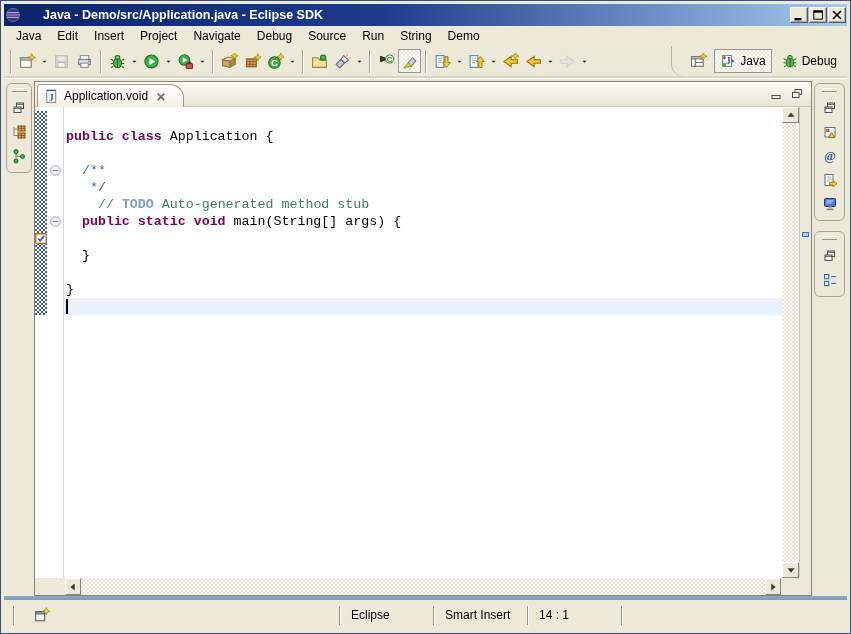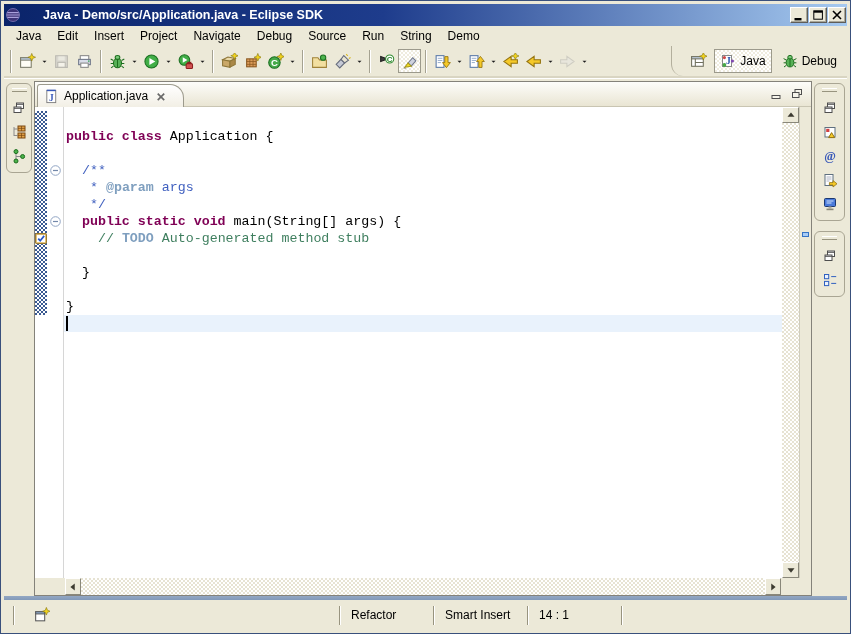--- a/index.html
+++ b/index.html
@@ -396,21 +396,21 @@
     <div class="editor-area">
       <div class="tab-header">
         <div class="tab">
           <span id="tab-file-icon">
               <svg width="15" height="15" viewBox="0 0 16 16">
                 <rect x="3" y="1.5" width="9.5" height="13" fill="#fff" stroke="#7e7e7e"></rect>
                 <path d="M3,1.5 h9.5" stroke="#3858b8" stroke-width="1.6"></path>
                 <text x="7.8" y="12.4" font-size="10" font-weight="bold" fill="#3858b8" text-anchor="middle" font-family="Liberation Serif,serif">J</text>
               </svg>
             </span>
-          <span>Application.java</span>
+          <span>Application.void</span>
           <span class="tab-close" id="tab-close">
               <svg width="13" height="13" viewBox="0 0 14 14">
                 <path d="M4,4 L11,11 M11,4 L4,11" stroke="#6a6a6a" stroke-width="1.8"></path>
               </svg>
             </span>
         </div>
         <div class="tab-hdr-btns">
           <span class="hdr-mini-btn" id="ed-min">
               <svg width="14" height="14" viewBox="0 0 14 14">
                 <rect x="3" y="9.5" width="8" height="3" fill="#f6f4ea" stroke="#4e4e4e"></rect>
@@ -448,24 +448,23 @@
                 <circle cx="5.5" cy="5.5" r="4.8" fill="#fff" stroke="#91a5c4"></circle>
                 <path d="M3,5.5 h5" stroke="#7388aa" stroke-width="1.2"></path>
               </svg>
             </span>
           </div>
         <div class="code" id="code-area">
             <div class="code-line"></div>
             <div class="code-line"><span style="color: rgb(127, 0, 85); font-weight: bold;">public class </span><span style="color: rgb(0, 0, 0);">Application {</span></div>
             <div class="code-line"></div>
             <div class="code-line"><span style="color: rgb(0, 0, 0);">	</span><span style="color: rgb(63, 95, 191);">/**</span></div>
-            <div class="code-line"><span style="color: rgb(0, 0, 0);">	</span><span style="color: rgb(63, 95, 191);"> * </span><span style="color: rgb(127, 159, 191); font-weight: bold;">@param</span><span style="color: rgb(63, 95, 191);"> args</span></div>
             <div class="code-line"><span style="color: rgb(0, 0, 0);">	</span><span style="color: rgb(63, 95, 191);"> */</span></div>
+            <div class="code-line"><span style="color: rgb(0, 0, 0);">		</span><span style="color: rgb(63, 127, 95);">// </span><span style="color: rgb(127, 159, 191); font-weight: bold;">TODO</span><span style="color: rgb(63, 127, 95);"> Auto-generated method stub</span></div>
             <div class="code-line"><span style="color: rgb(0, 0, 0);">	</span><span style="color: rgb(127, 0, 85); font-weight: bold;">public static void </span><span style="color: rgb(0, 0, 0);">main(String[] args) {</span></div>
-            <div class="code-line"><span style="color: rgb(0, 0, 0);">		</span><span style="color: rgb(63, 127, 95);">// </span><span style="color: rgb(127, 159, 191); font-weight: bold;">TODO</span><span style="color: rgb(63, 127, 95);"> Auto-generated method stub</span></div>
             <div class="code-line"></div>
             <div class="code-line"><span style="color: rgb(0, 0, 0);">	}</span></div>
             <div class="code-line"></div>
             <div class="code-line"><span style="color: rgb(0, 0, 0);">}</span></div>
             <div class="code-line" style="background: rgb(233, 242, 252);"><span class="caret"></span></div>
           </div>
         <div class="vscroll">
           <span class="sbtn" id="sc-up">
               <svg width="14" height="14" viewBox="0 0 16 16">
                 <path d="M8,5 L12,10 H4 Z" fill="#3c3a30"></path>
@@ -570,20 +569,20 @@
       <span class="sb-groove"></span>
       <span class="fastview-btn" id="fastview">
           <svg width="17" height="17" viewBox="0 0 16 16">
             <rect x="2.5" y="4.5" width="8.5" height="8.5" fill="#fff" stroke="#5a5a5a"></rect>
             <rect x="2.5" y="4.5" width="8.5" height="2" fill="#8fb0da" stroke="#5a5a5a"></rect>
             <path transform="translate(12.6,4)" d="M0,-3.6 L1,-1 L3.6,0 L1,1 L0,3.6 L-1,1 L-3.6,0 L-1,-1 Z" fill="#f2d31b" stroke="#8a7a10" stroke-width="0.6"></path>
           </svg>
         </span>
     </span>
     <span class="sb-groove"></span>
-    <span class="sb-cell">Refactor</span>
+    <span class="sb-cell">Eclipse</span>
     <span class="sb-groove"></span>
     <span class="sb-cell">Smart Insert</span>
     <span class="sb-groove"></span>
     <span class="sb-cell">14 : 1</span>
     <span class="sb-groove"></span>
   </div>
 </div>
 
 </body></html>

